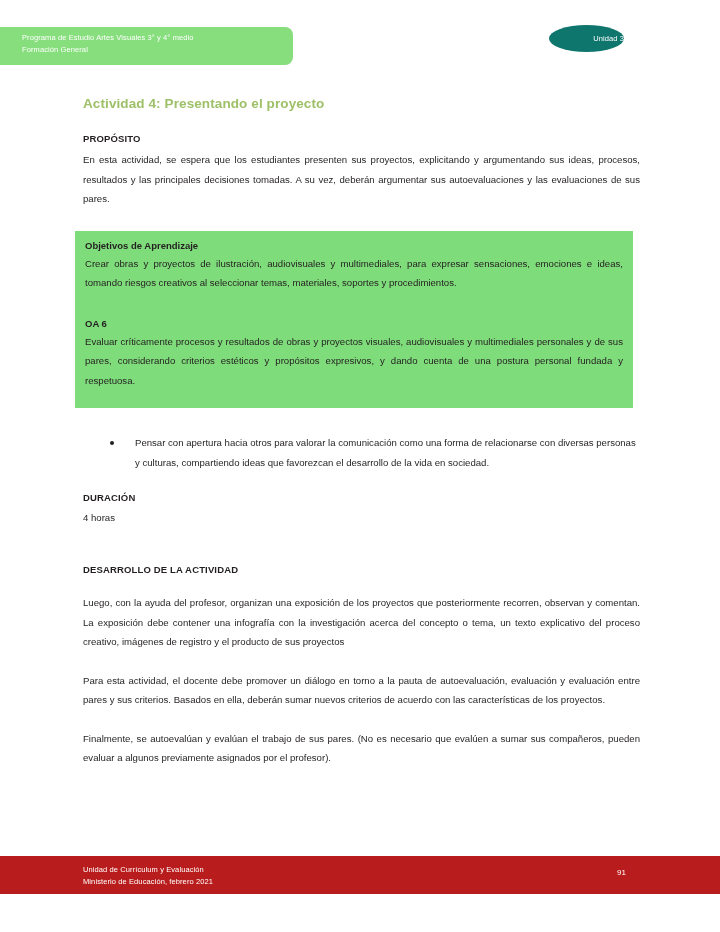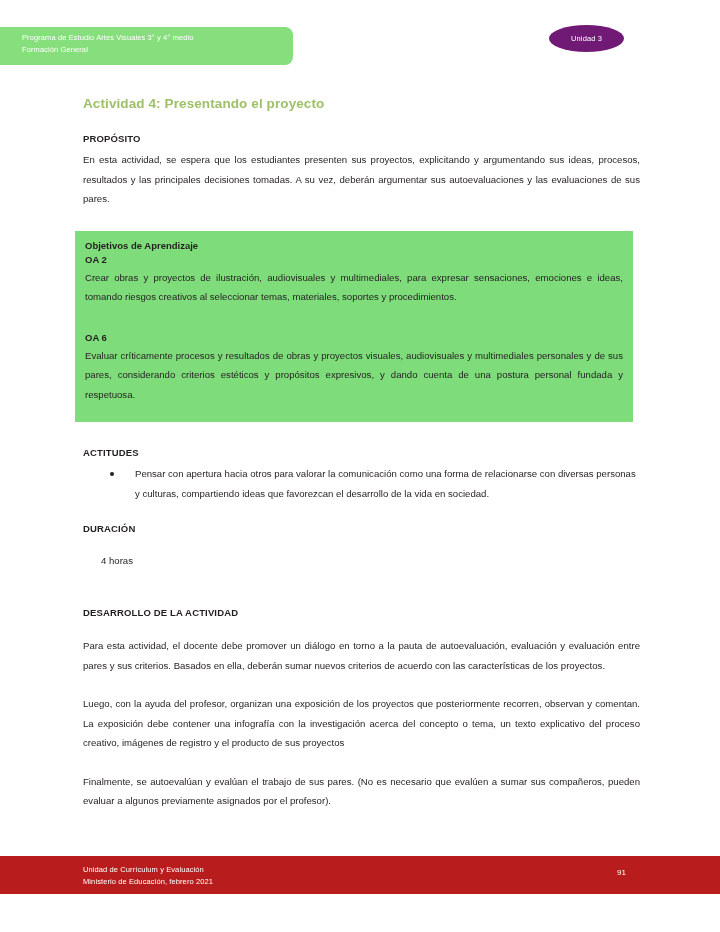--- a/index.html
+++ b/index.html
@@ -47,25 +47,25 @@
     letter-spacing: 0.1px;
     white-space: nowrap;
   }
 
   .unit-badge {
     position: absolute;
     left: 549px;
     top: 25px;
     width: 75px;
     height: 27px;
-    background: #701a75;
+    background: #0f766e;
     border-radius: 50%;
     display: flex;
     align-items: center;
-    justify-content: center;
+    justify-content: flex-end;
   }
 
   .unit-badge-label {
     color: #ffffff;
     font-size: 7.5px;
     letter-spacing: 0.1px;
   }
 
   
   .content {
@@ -157,21 +157,21 @@
     text-align: left;
     flex: 1 1 auto;
   }
 
   
   .duration-block { margin-bottom: 38px; }
 
   .duration-value {
     font-size: 9.6px;
     line-height: 17px;
-    margin: 18px;
+    margin: 0;
   }
 
   
   .dev-heading { margin-bottom: 18px; }
 
   .dev-para { margin-bottom: 19px; }
   .dev-para:last-child { margin-bottom: 0; }
 
   
   .footer {
@@ -227,47 +227,45 @@
 
   <div class="proposito-block">
     <div class="section-heading">PROPÓSITO</div>
     <p class="para">En esta actividad, se espera que los estudiantes presenten sus proyectos, explicitando y argumentando sus ideas, procesos, resultados y las principales decisiones tomadas. A su vez, deberán argumentar sus autoevaluaciones y las evaluaciones de sus pares.</p>
   </div>
 
   <div class="oa-box">
     <div class="oa-box-title">Objetivos de Aprendizaje</div>
 
     <div class="oa-group">
-      <div class="oa-code">OA 2</div>
       <p class="oa-text">Crear obras y proyectos de ilustración, audiovisuales y multimediales, para expresar sensaciones, emociones e ideas, tomando riesgos creativos al seleccionar temas, materiales, soportes y procedimientos.</p>
     </div>
 
     <div class="oa-group">
       <div class="oa-code">OA 6</div>
       <p class="oa-text">Evaluar críticamente procesos y resultados de obras y proyectos visuales, audiovisuales y multimediales personales y de sus pares, considerando criterios estéticos y propósitos expresivos, y dando cuenta de una postura personal fundada y respetuosa.</p>
     </div>
   </div>
 
   <div class="attitudes-block">
-    <div class="section-heading">ACTITUDES</div>
     <div class="bullet-row">
       <span class="bullet-dot"></span>
       <span class="bullet-text">Pensar con apertura hacia otros para valorar la comunicación como una forma de relacionarse con diversas personas y culturas, compartiendo ideas que favorezcan el desarrollo de la vida en sociedad.</span>
     </div>
   </div>
 
   <div class="duration-block">
     <div class="section-heading">DURACIÓN</div>
     <p class="duration-value">4 horas</p>
   </div>
 
   <div>
     <div class="section-heading dev-heading">DESARROLLO DE LA ACTIVIDAD</div>
+    <p class="para dev-para">Luego, con la ayuda del profesor, organizan una exposición de los proyectos que posteriormente recorren, observan y comentan. La exposición debe contener una infografía con la investigación acerca del concepto o tema, un texto explicativo del proceso creativo, imágenes de registro y el producto de sus proyectos</p>
     <p class="para dev-para">Para esta actividad, el docente debe promover un diálogo en torno a la pauta de autoevaluación, evaluación y evaluación entre pares y sus criterios. Basados en ella, deberán sumar nuevos criterios de acuerdo con las características de los proyectos.</p>
-    <p class="para dev-para">Luego, con la ayuda del profesor, organizan una exposición de los proyectos que posteriormente recorren, observan y comentan. La exposición debe contener una infografía con la investigación acerca del concepto o tema, un texto explicativo del proceso creativo, imágenes de registro y el producto de sus proyectos</p>
     <p class="para dev-para">Finalmente, se autoevalúan y evalúan el trabajo de sus pares. (No es necesario que evalúen a sumar sus compañeros, pueden evaluar a algunos previamente asignados por el profesor).</p>
   </div>
 
 </div>
 
 <div class="footer">
   <div class="footer-text">
     <div class="footer-line">Unidad de Currículum y Evaluación</div>
     <div class="footer-line">Ministerio de Educación, febrero 2021</div>
   </div>

